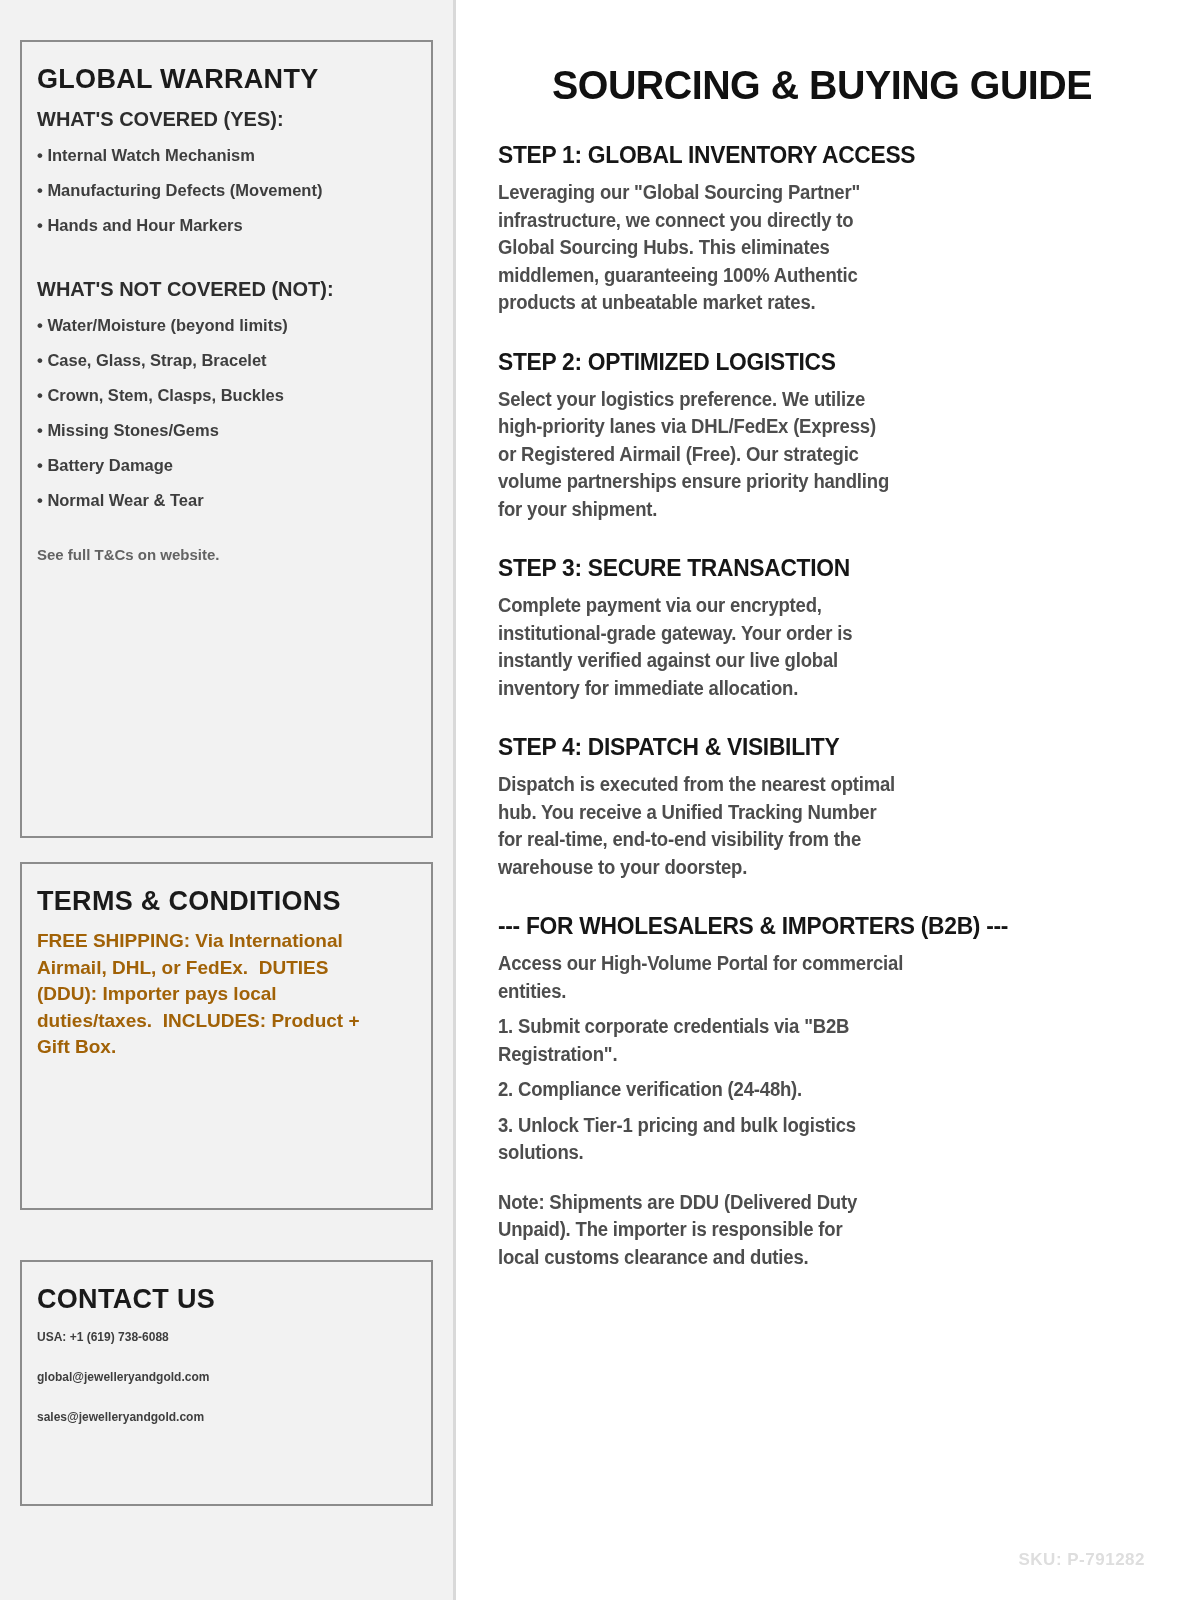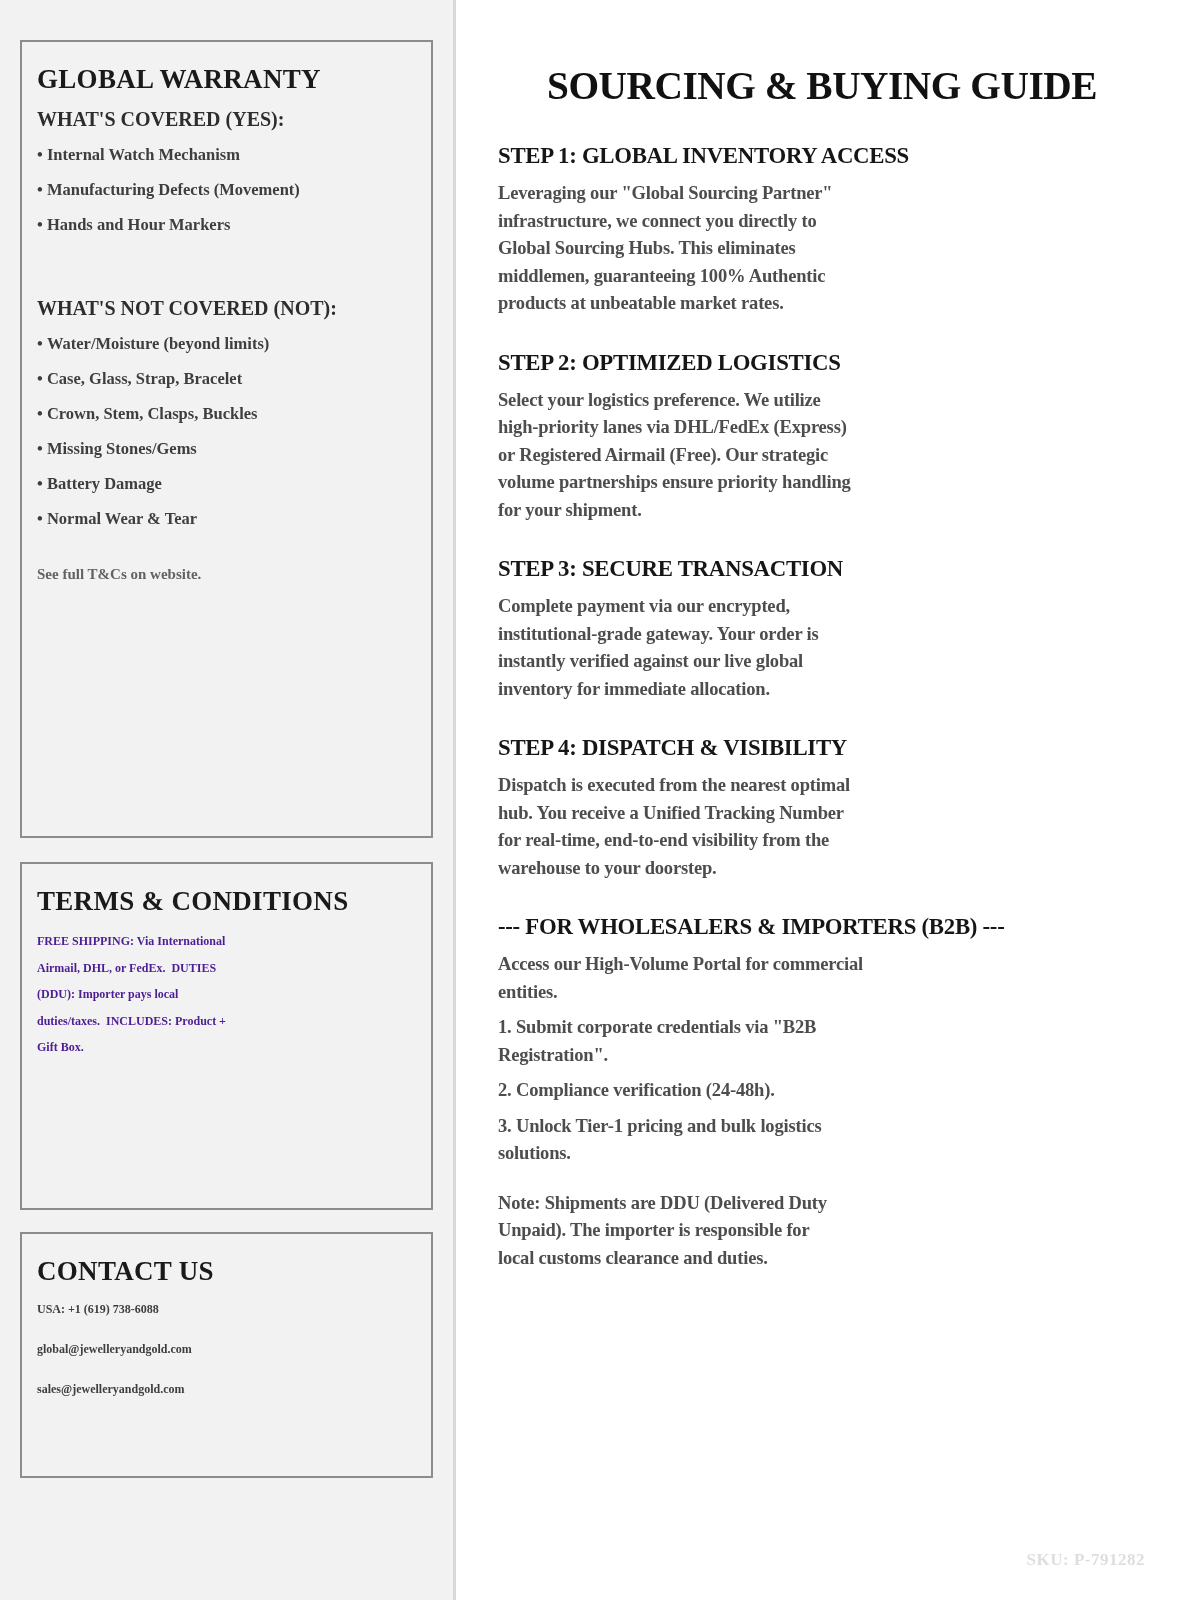--- a/index.html
+++ b/index.html
@@ -1,65 +1,65 @@
 <!DOCTYPE html>
 <html><head>
 <meta charset="utf-8">
 <style>
   html,body{margin:0;padding:0;background:#ffffff;}
   .page{
     position:relative;
     width:1200px;height:1600px;
     background:#ffffff;
-    font-family:Liberation Serif, serif;
+    font-family:Liberation Sans, sans-serif;
     overflow:hidden;
   }
   
   .sidebar{
     position:absolute;left:0;top:0;
     width:456px;height:1600px;
     background:#f2f2f2;
     border-right:3px solid #d9d9d9;
     box-sizing:border-box;
   }
   .panel{
     position:absolute;left:20px;
     width:413px;
     box-sizing:border-box;
     background:#f2f2f2;
     border:2px solid #8c8c8c;
     padding:20px 15px;
   }
   .panel-warranty{top:40px;height:798px;}
   .panel-terms{top:862px;height:348px;}
-  .panel-contact{top:1232px;height:246px;}
+  .panel-contact{top:1260px;height:246px;}
   .panel-title{
     margin:0 0 10px 0;
     font-size:27px;font-weight:bold;color:#1a1a1a;
     letter-spacing:0.3px;line-height:34px;
   }
   .sub-heading{
     margin:0 0 12px 0;
     font-size:20px;font-weight:bold;color:#2d2d2d;
     line-height:26px;
   }
-  .sub-heading.second{margin-top:59px;}
+  .sub-heading.second{margin-top:40px;}
   .bullet-list{list-style:none;margin:0;padding:0;}
   .bullet-list li{
     font-size:16.5px;font-weight:bold;color:#3e3e3e;
     line-height:22px;margin-bottom:13px;
   }
   .bullet-list li::before{content:"\2022\00a0";color:#3e3e3e;}
   .footnote{
     margin:32px 0 0 0;
     font-size:15px;font-weight:bold;color:#636363;line-height:24px;
   }
   .terms-body{
     margin:4px 0 0 0;
-    font-size:12px;font-weight:bold;color:#4c1d95;
+    font-size:19px;font-weight:bold;color:#a16207;
     line-height:26.5px;white-space:pre-wrap;
   }
   .contact-line{
     margin:0 0 18px 0;
     font-size:12px;font-weight:bold;color:#3e3e3e;line-height:22px;
   }
   
   .main{
     position:absolute;left:498px;top:4px;
     width:648px;

